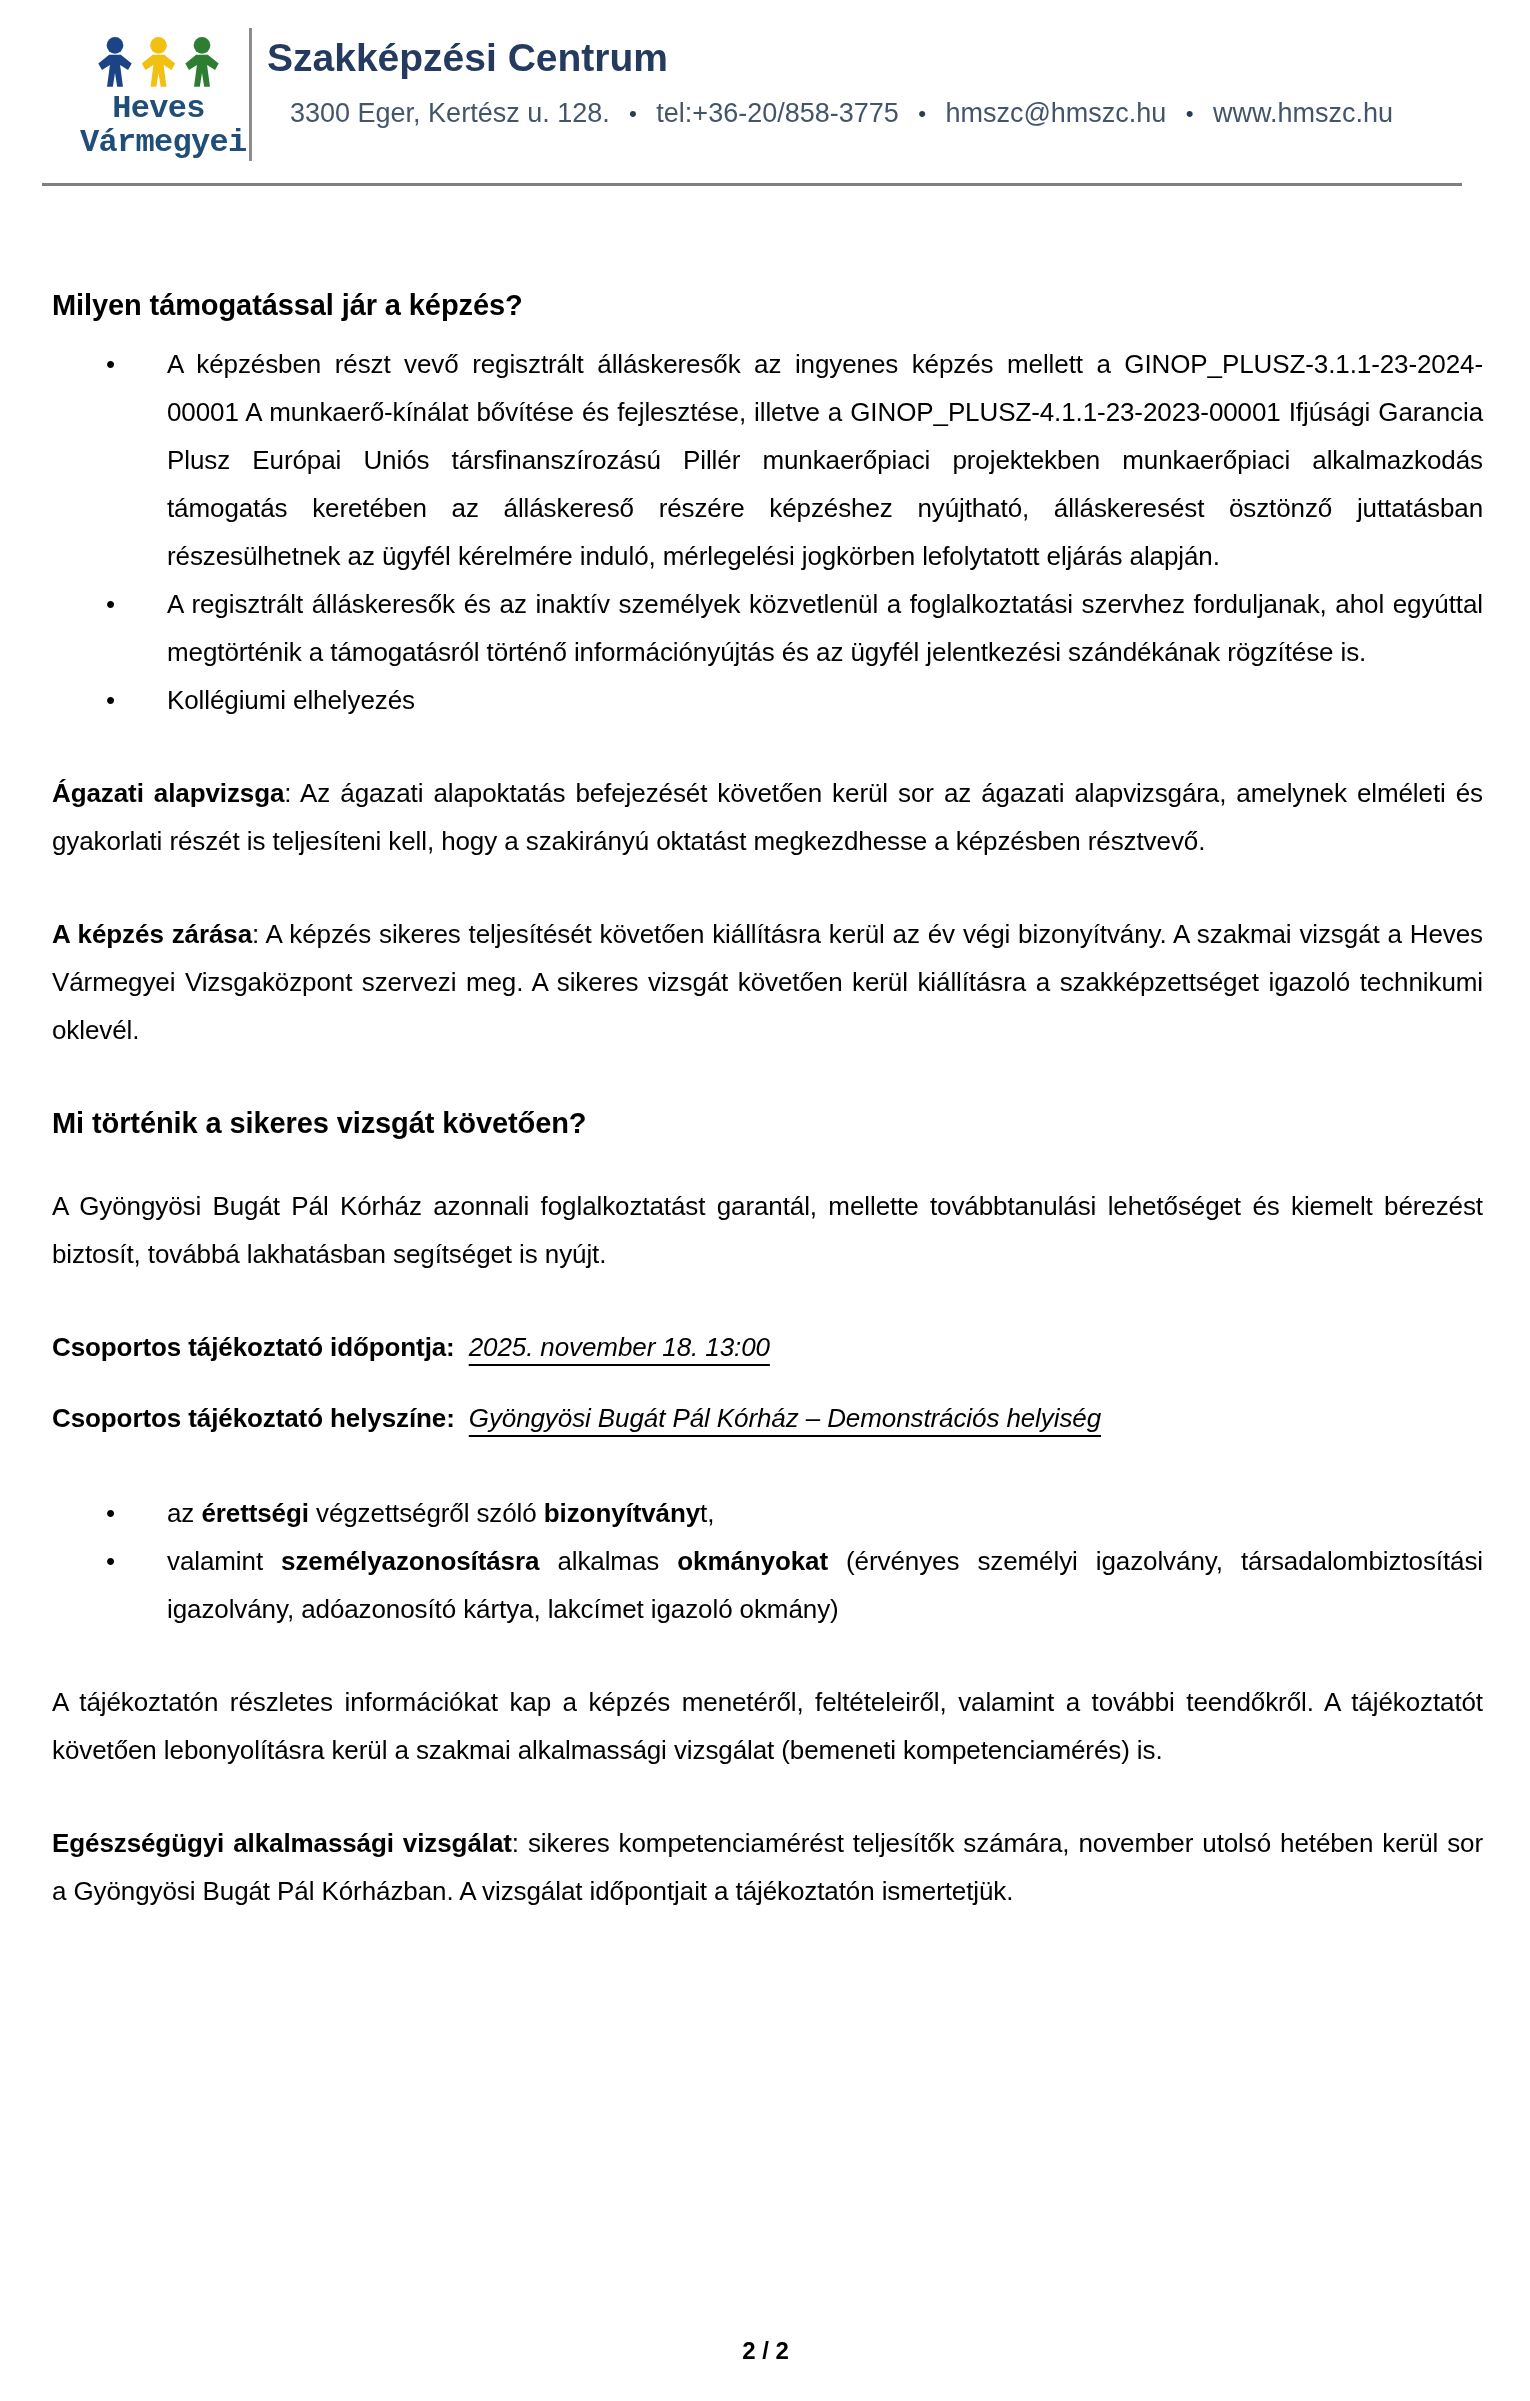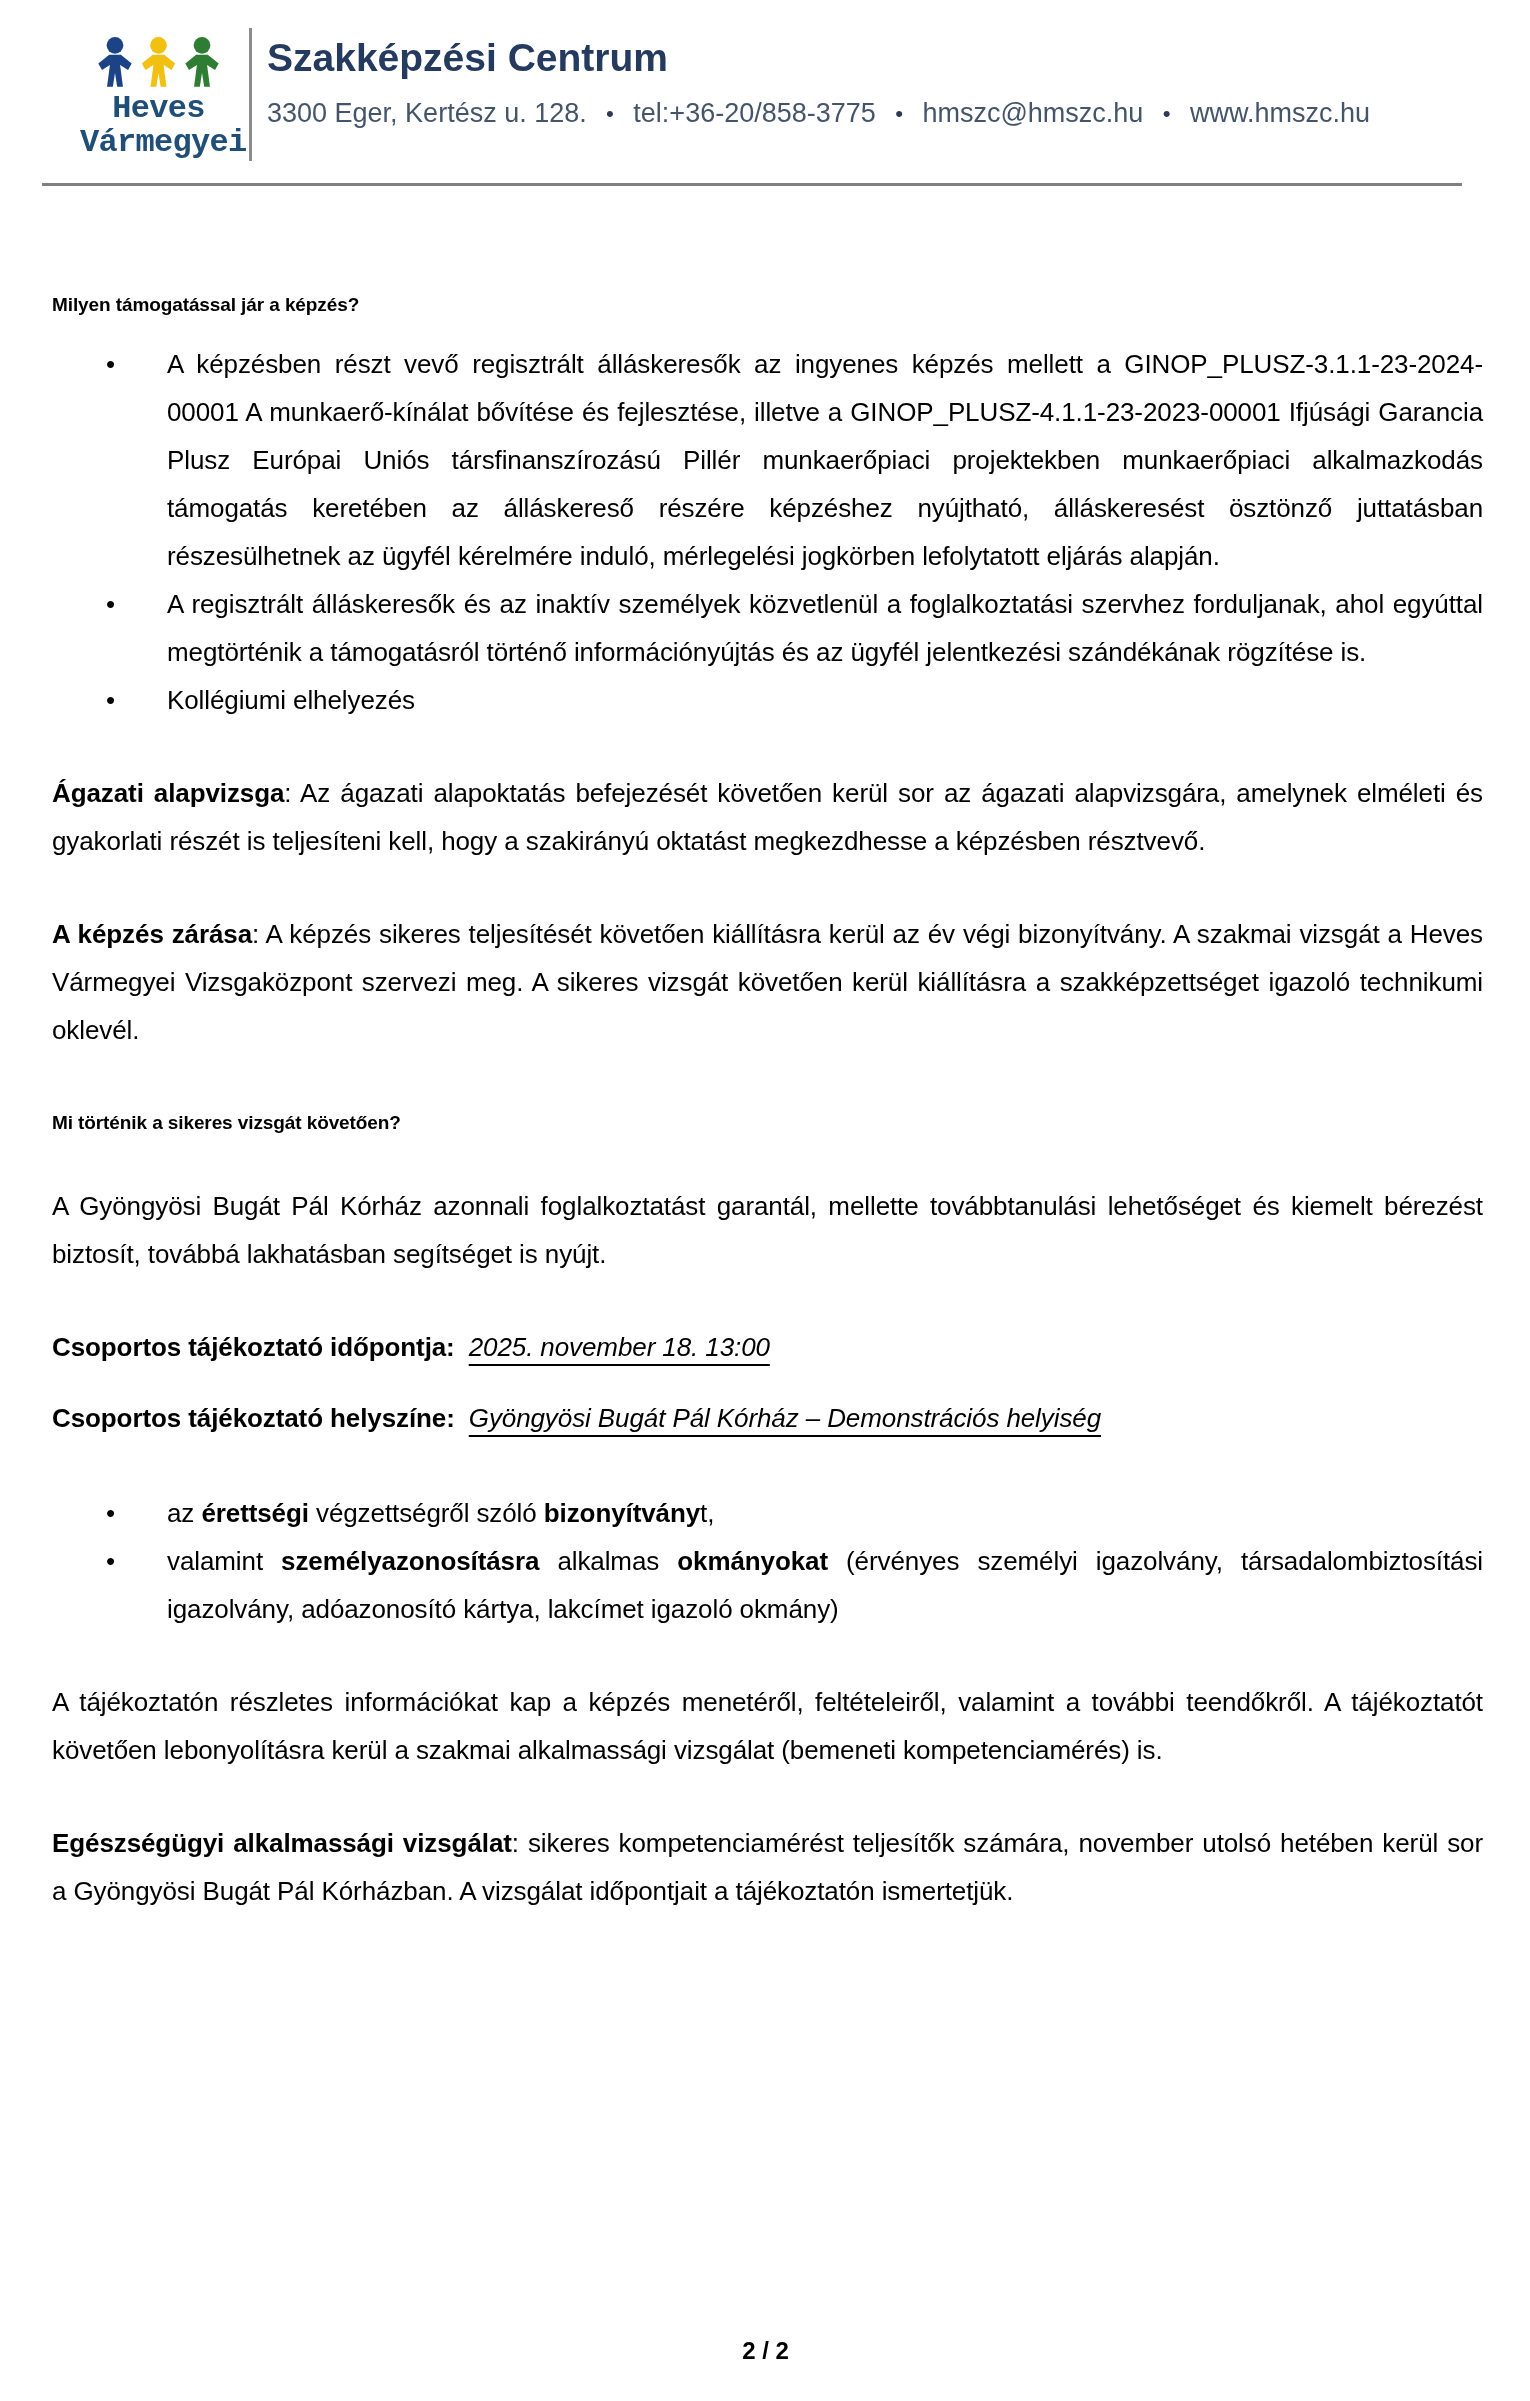--- a/index.html
+++ b/index.html
@@ -50,20 +50,21 @@
     letter-spacing: 0px;
     line-height: 54px;
   }
   .head-address {
     margin-top: 13.4px;
     font-size: 27px;
     color: #44546A;
     display: flex;
     align-items: center;
     white-space: nowrap;
+    margin-left: 23px;
   }
   .addr-sep {
     display: inline-block;
     margin: 0 19.4px;
     font-size: 22.4px;
     color: #2B3A55;
   }
   .header-rule {
     height: 3px;
     background: #7f7f7f;
@@ -71,21 +72,21 @@
   }
 
   
   .content {
     padding: 95px 48px 0 52px;
     font-size: 26px;
     line-height: 48px;
     letter-spacing: -0.1px;
   }
   .h-section {
-    font-size: 19px;
+    font-size: 29px;
     font-weight: bold;
     margin: 0 0 10.4px 0;
   }
   .para {
     text-align: justify;
     margin: 0 0 45px 0;
   }
   .para:last-child { margin-bottom: 0; }
   .bold-run { font-weight: bold; }
   ul.doc-list { list-style: none; margin: 0 0 45px 0; }

